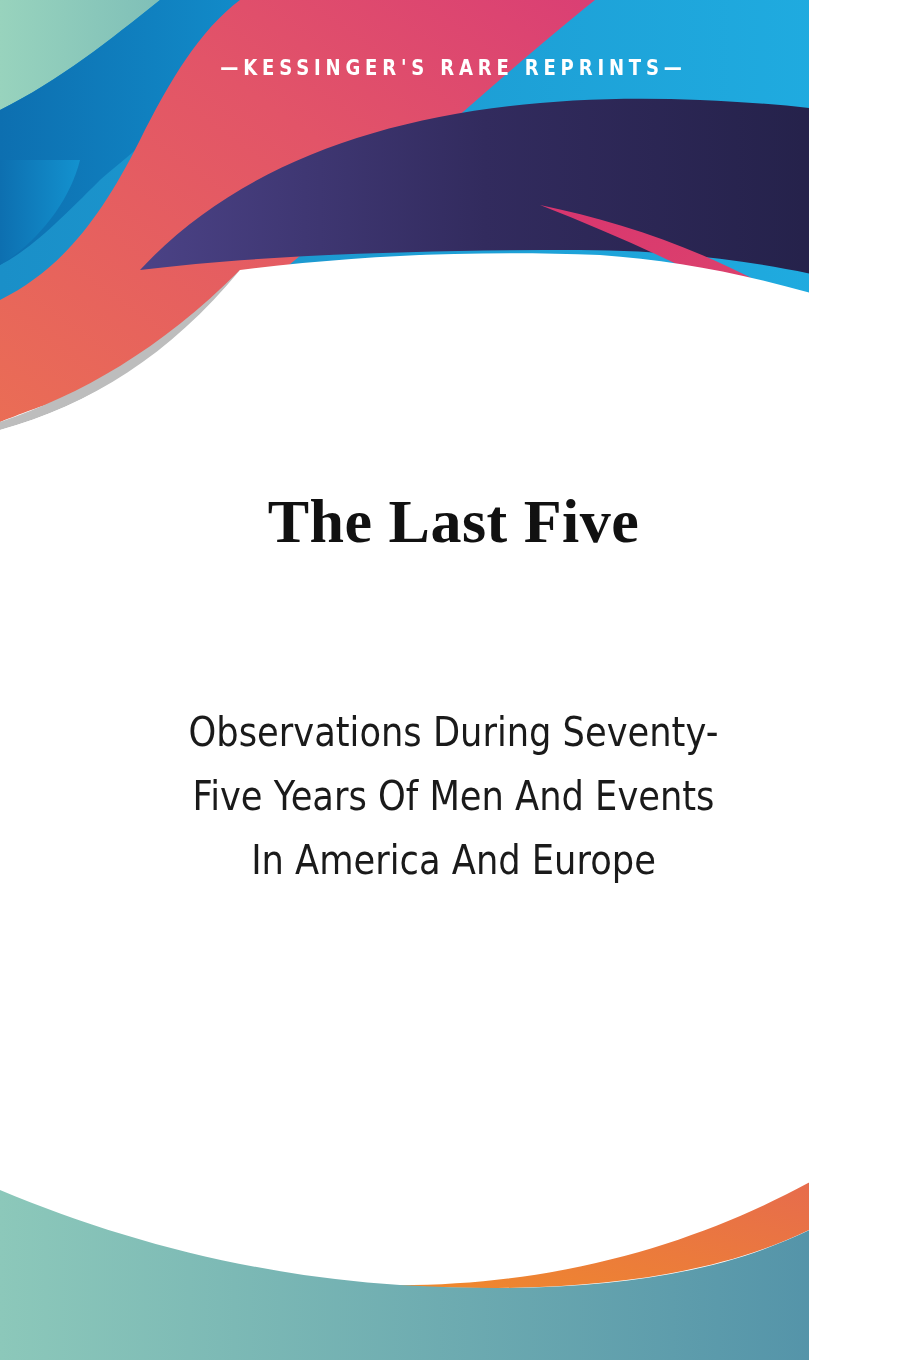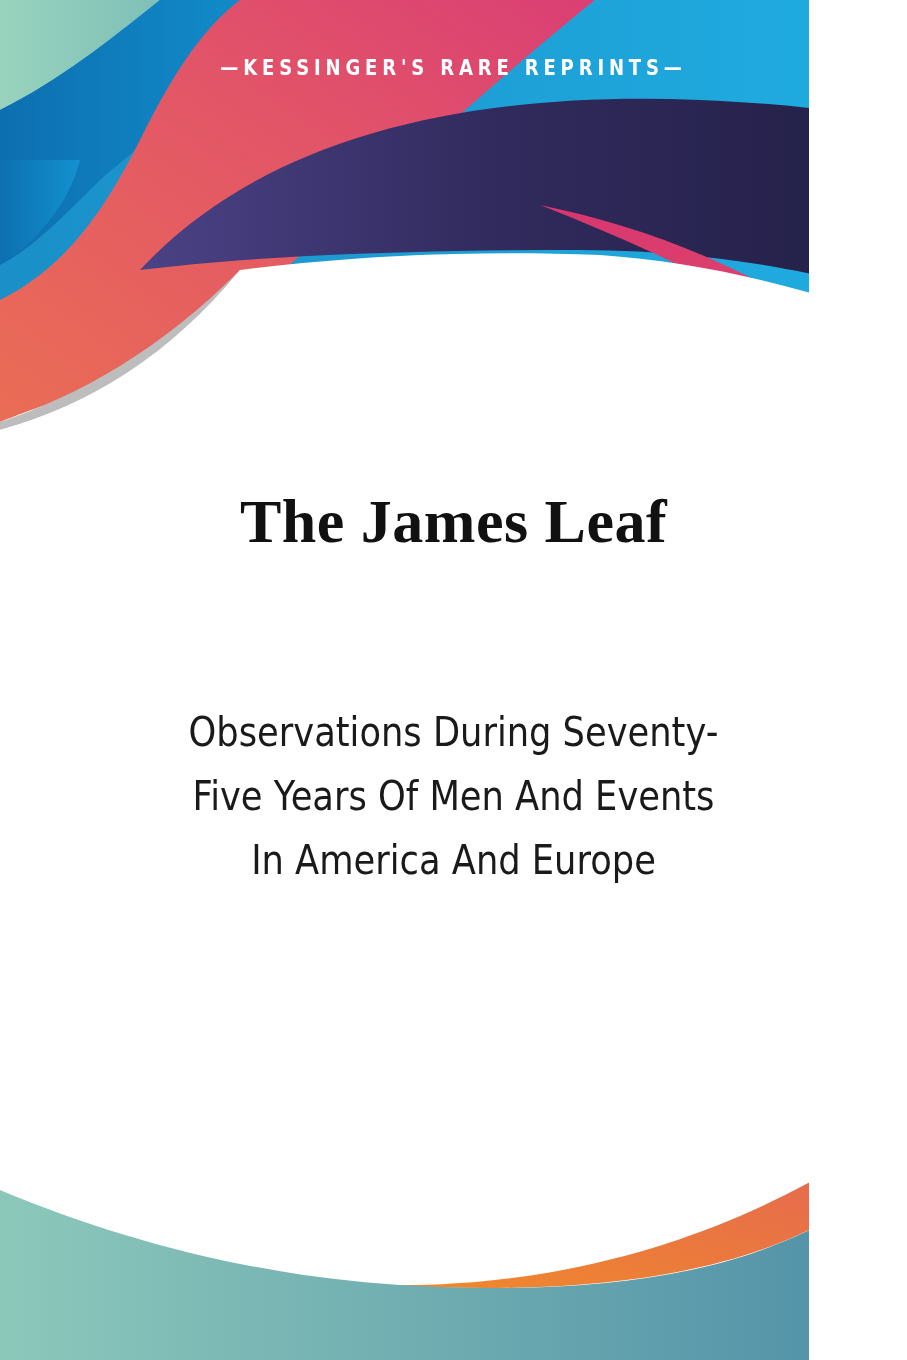--- a/index.html
+++ b/index.html
@@ -90,21 +90,21 @@
 
     <path d="M0,430 C90,405 170,355 240,270 C360,255 480,250 600,255 C700,262 800,285 907,325 L907,1150 C800,1250 650,1300 400,1285 C250,1275 120,1240 0,1190 Z" fill="#ffffff"></path>
 
     <path d="M380,1285 C620,1290 800,1200 907,1120 L907,1165 C800,1260 650,1300 380,1285 Z" fill="url(#gOrange)"></path>
 
     <path d="M0,1190 C120,1240 250,1275 400,1285 C650,1300 800,1260 907,1165 L907,1360 L0,1360 Z" fill="url(#gTeal)"></path>
   </svg>
 
   <div class="series">—KESSINGER'S RARE REPRINTS—</div>
 
-  <div class="title">The James Leaf</div>
+  <div class="title">The Last Five</div>
 
   <div class="subtitle">
     <span class="line">Observations During Seventy-</span>
     <span class="line">Five Years Of Men And Events</span>
     <span class="line">In America And Europe</span>
   </div>
 
 
 </div>
 

